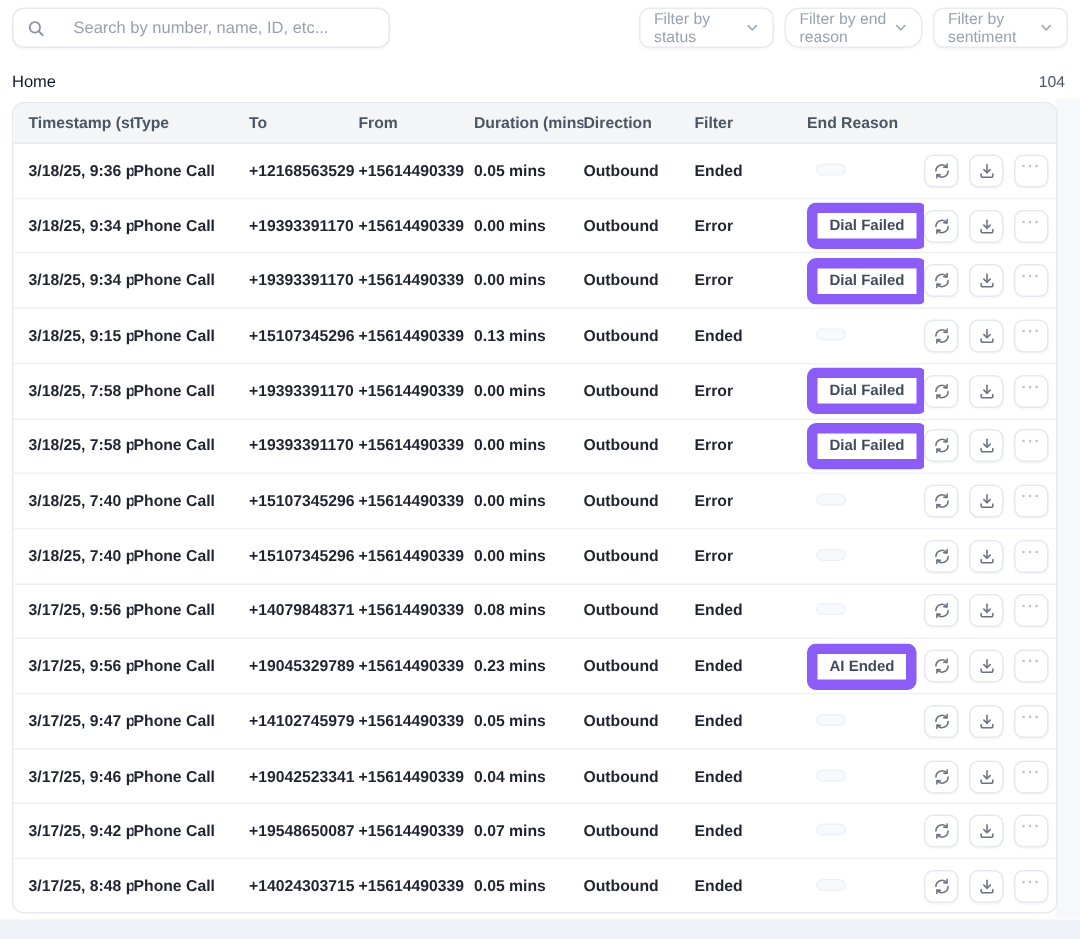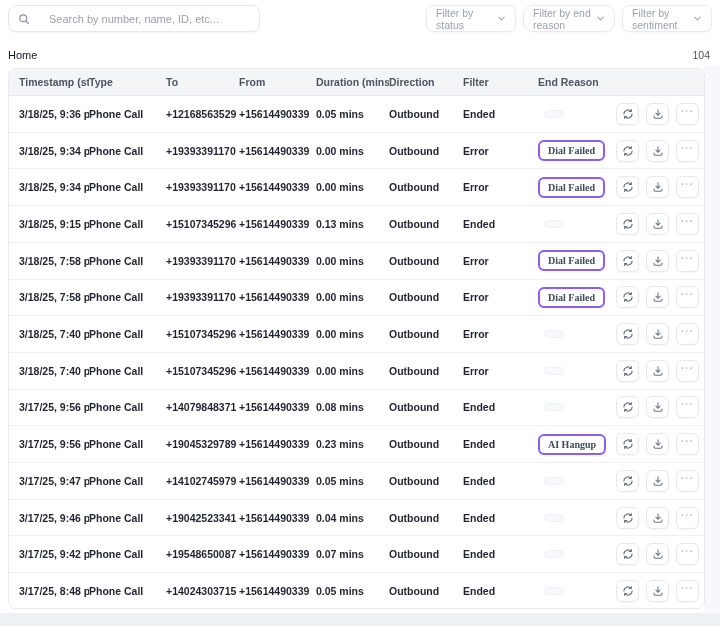--- a/index.html
+++ b/index.html
@@ -57,24 +57,23 @@
     font-size:10.5px; font-weight:600; color:#4b5563;
   }
   .trow {
     height:36.71px; border-bottom:1px solid #eef0f3;
     font-size:10.5px; font-weight:600; color:#1f2430; background:#fff;
   }
   .trow:last-child { border-bottom:none; }
   .cell { white-space:nowrap; overflow:hidden; }
 
   .badge {
-    display:inline-block; padding:3px 8px; border:2px solid #8b5cf6; border-radius:6px;
+    display:inline-block; padding:3px 8px; border:7px solid #8b5cf6; border-radius:6px;
     font-size:10px; font-weight:600; color:#3f4a5a; background:#fff;
     box-shadow:0 1px 1px rgba(16,24,40,0.03);
-    font-family:Liberation Serif, serif;
   }
   .pill-empty {
     display:inline-block; width:20px; height:8px; border-radius:5px;
     background:#f7f9fc; border:1px solid #eef1f6; margin-left:6px;
   }
 
   .actions { display:flex; gap:7px; justify-content:flex-end; padding-right:2px; }
   .icon-btn {
     width:23px; height:22px; border:1px solid #e6e8ee; border-radius:6px; background:#fff;
     display:flex; align-items:center; justify-content:center; cursor:pointer;
@@ -491,21 +490,21 @@
 
       <div class="trow grid-cols">
         <div class="cell">3/17/25, 9:56 pm</div>
         <div class="cell">Phone Call</div>
         <div class="cell">+19045329789</div>
         <div class="cell">+15614490339</div>
         <div class="cell">0.23 mins</div>
         <div class="cell">Outbound</div>
         <div class="cell">Ended</div>
         <div class="cell">
-          <span class="badge">AI Hangup</span>
+          <span class="badge">AI Ended</span>
           
         </div>
         <div class="actions">
           <div class="icon-btn">
             <span class="chev">
               <svg width="12" height="12" viewBox="0 0 16 16" fill="none" stroke="#6b7280" stroke-width="1.4" stroke-linecap="round" stroke-linejoin="round">
                 <path d="M13.4 8a5.4 5.4 0 0 1-9.7 3.3"></path>
                 <path d="M2.6 8a5.4 5.4 0 0 1 9.7-3.3"></path>
                 <polyline points="12.6,1.9 12.4,4.8 9.5,4.6"></polyline>
                 <polyline points="3.4,14.1 3.6,11.2 6.5,11.4"></polyline>

